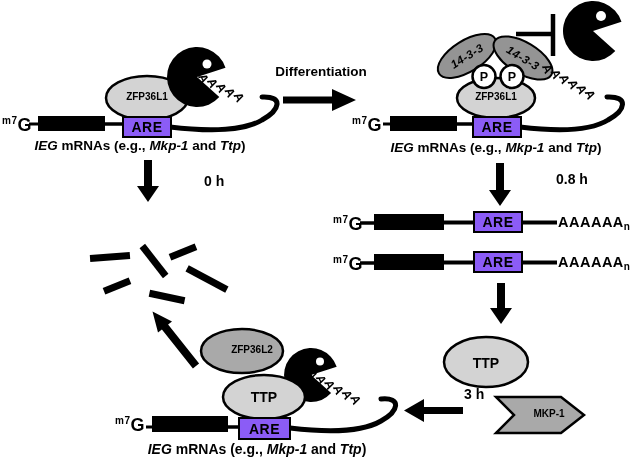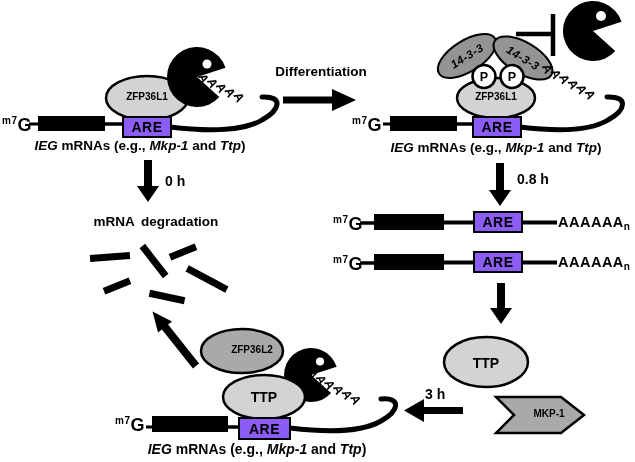--- a/index.html
+++ b/index.html
@@ -19,21 +19,21 @@
     background:#8b5cf6;border:2.5px solid #000;box-sizing:border-box;
     display:flex;align-items:center;justify-content:center;
     font-size:14px;letter-spacing:0.5px;
   }
   .oval-label{font-size:10px;}
   .ttp-label{font-size:14px;}
   .p-label{font-size:12.5px;}
   .f1433-label{font-size:11.5px;font-style:italic;letter-spacing:0.5px;}
   .caption{font-size:13.5px;white-space:pre;}
   .caption14{font-size:14px;}
-  .time-label{font-size:14px;}
+  .time-label{font-size:14px;margin-left:39px;}
   .stim-label{font-size:13.5px;text-align:center;}
   .deg-label{font-size:13.5px;word-spacing:3px;}
   .polya-row{font-size:14.5px;letter-spacing:0.5px;}
   .polya-row .sub{font-size:10px;vertical-align:-3px;}
   .zigzag{display:flex;font-size:12.5px;transform-origin:left top;}
   .zigzag span{display:inline-block;transform:rotate(36deg);margin:0 0.5px;}
 </style>
 </head>
 <body>
 
@@ -143,19 +143,18 @@
   <div class="abs txt p-label center" style="left:504.5px;top:69.5px;width:15px;">P</div>
   <div class="abs txt f1433-label center" style="left:437px;top:50px;width:60px;transform:rotate(-32deg);">14-3-3</div>
   <div class="abs txt f1433-label center" style="left:493px;top:52px;width:60px;transform:rotate(31deg);">14-3-3</div>
 
   <div class="abs txt stim-label center" style="left:266px;top:64px;width:110px;">Differentiation</div>
 
   <div class="abs txt time-label" style="left:165px;top:173px;">0 h</div>
   <div class="abs txt time-label" style="left:517px;top:171px;">0.8 h</div>
   <div class="abs txt time-label" style="left:425px;top:386px;">3 h</div>
 
-  <div class="abs txt deg-label center" style="left:76px;top:214px;width:160px;">mRNA degradation</div>
 
   <div class="abs txt caption center" style="left:6px;top:138px;width:268px;"><span class="it">IEG</span><span> mRNAs (e.g., </span><span class="it">Mkp-1</span><span> and </span><span class="it">Ttp</span><span>)</span></div>
   <div class="abs txt caption center" style="left:378px;top:140px;width:236px;"><span class="it">IEG</span><span> mRNAs (e.g., </span><span class="it">Mkp-1</span><span> and </span><span class="it">Ttp</span><span>)</span></div>
   <div class="abs txt caption caption14 center" style="left:112px;top:441px;width:290px;"><span class="it">IEG</span><span> mRNAs (e.g., </span><span class="it">Mkp-1</span><span> and </span><span class="it">Ttp</span><span>)</span></div>
 
 </div>
 
 </body></html>

